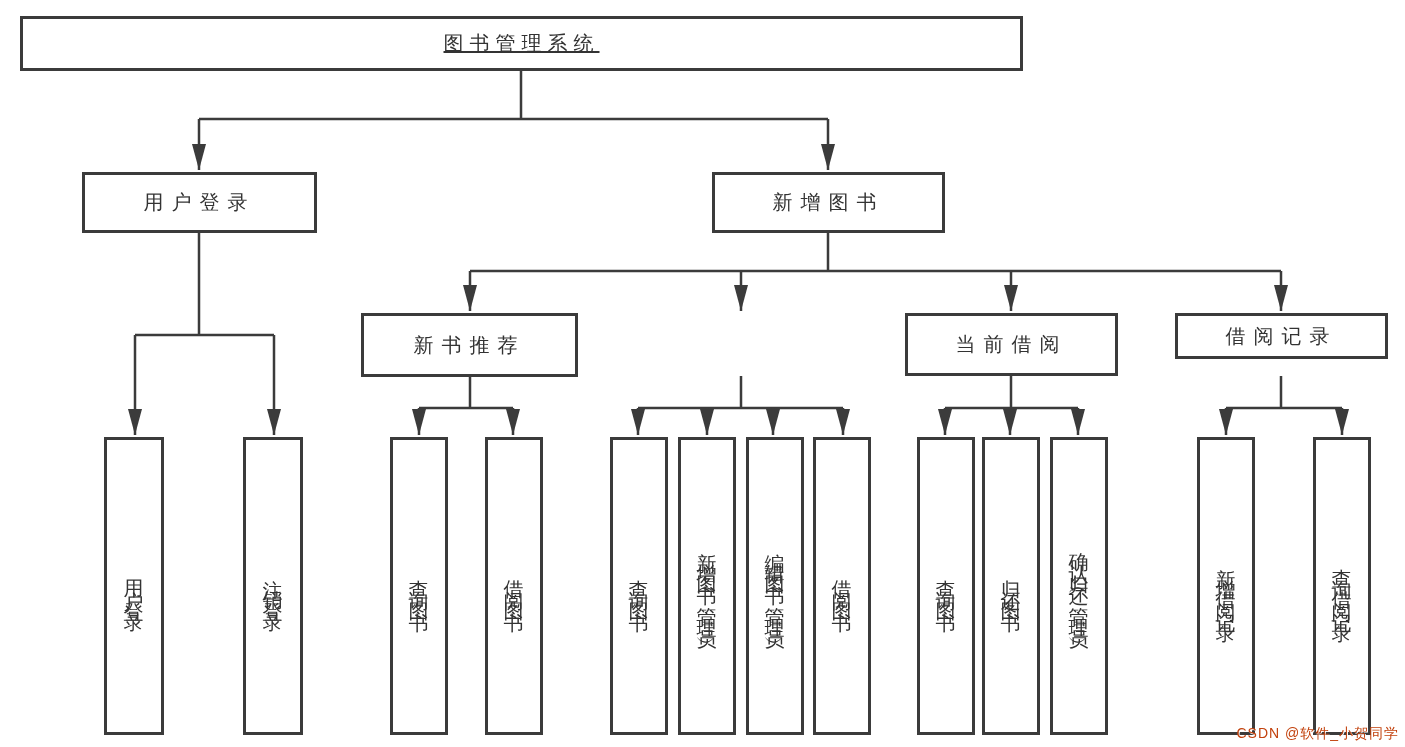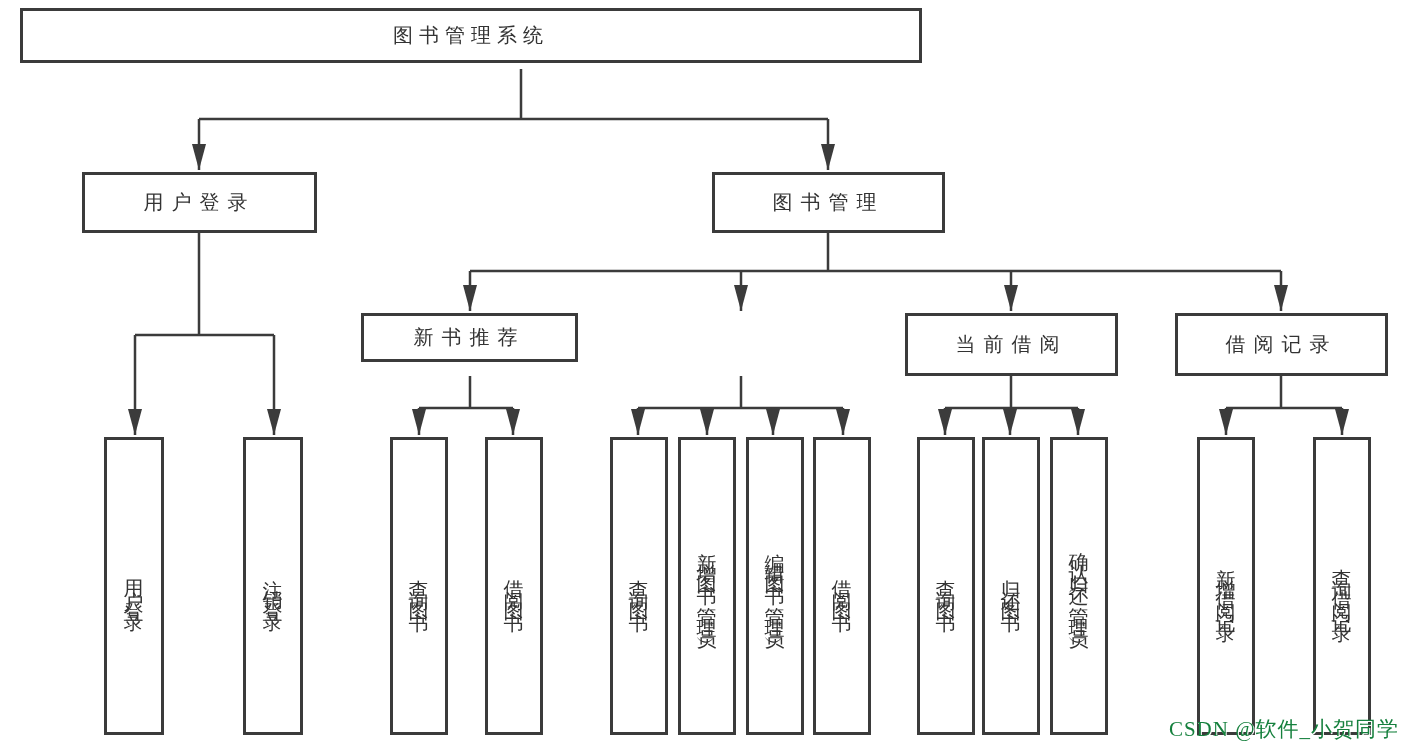--- a/index.html
+++ b/index.html
@@ -40,27 +40,26 @@
     text-orientation: mixed;
     font-size: 20px;
     letter-spacing: 11px;
     line-height: 1;
     color: #333333;
   }
   .watermark {
     position: absolute;
     right: 6px;
     bottom: 4px;
-    font-size: 21px;
+    font-size: 14px;
     letter-spacing: 1px;
-    color: #15803d;
+    color: #c2410c;
     text-shadow: 1px 1px 0 #ffffff;
     z-index: 10;
     white-space: nowrap;
-    font-family: Liberation Serif, serif;
   }
 </style>
 </head>
 <body>
 
 <div class="canvas">
 
   <svg class="connectors" viewBox="0 0 1405 747" xmlns="http://www.w3.org/2000/svg">
     <defs>
       <marker id="arrow" viewBox="0 0 26 16" refX="26" refY="8" markerWidth="26" markerHeight="16" markerUnits="userSpaceOnUse" orient="auto">
@@ -96,28 +95,28 @@
     <line x1="843" y1="408" x2="843" y2="435" stroke="#3b3b3b" stroke-width="2.5" marker-end="url(#arrow)"></line>
 
     <line x1="945" y1="408" x2="945" y2="435" stroke="#3b3b3b" stroke-width="2.5" marker-end="url(#arrow)"></line>
     <line x1="1010" y1="408" x2="1010" y2="435" stroke="#3b3b3b" stroke-width="2.5" marker-end="url(#arrow)"></line>
     <line x1="1078" y1="408" x2="1078" y2="435" stroke="#3b3b3b" stroke-width="2.5" marker-end="url(#arrow)"></line>
 
     <line x1="1226" y1="408" x2="1226" y2="435" stroke="#3b3b3b" stroke-width="2.5" marker-end="url(#arrow)"></line>
     <line x1="1342" y1="408" x2="1342" y2="435" stroke="#3b3b3b" stroke-width="2.5" marker-end="url(#arrow)"></line>
   </svg>
 
-  <div class="node node-h node-root" style="left:20px; top:8px; width:902px; height:55px;">图书管理系统</div>
+  <div class="node node-h node-root" style="left:20px; top:16px; width:1003px; height:55px;text-decoration:underline;">图书管理系统</div>
 
   <div class="node node-h" style="left:82px; top:172px; width:235px; height:61px;">用户登录</div>
-  <div class="node node-h" style="left:712px; top:172px; width:233px; height:61px;">图书管理</div>
+  <div class="node node-h" style="left:712px; top:172px; width:233px; height:61px;">新增图书</div>
 
-  <div class="node node-h" style="left:361px; top:313px; width:217px; height:49px;">新书推荐</div>
+  <div class="node node-h" style="left:361px; top:313px; width:217px; height:64px;">新书推荐</div>
   <div class="node node-h" style="left:905px; top:313px; width:213px; height:63px;text-align:center;">当前借阅</div>
-  <div class="node node-h" style="left:1175px; top:313px; width:213px; height:63px;">借阅记录</div>
+  <div class="node node-h" style="left:1175px; top:313px; width:213px; height:46px;">借阅记录</div>
 
   <div class="node node-v" style="left:104px; top:437px; width:60px; height:298px;">
     <span>用户登录</span>
   </div>
   <div class="node node-v" style="left:243px; top:437px; width:60px; height:298px;">
     <span>注销登录</span>
   </div>
 
   <div class="node node-v" style="left:390px; top:437px; width:58px; height:298px;">
     <span>查询图书</span>

